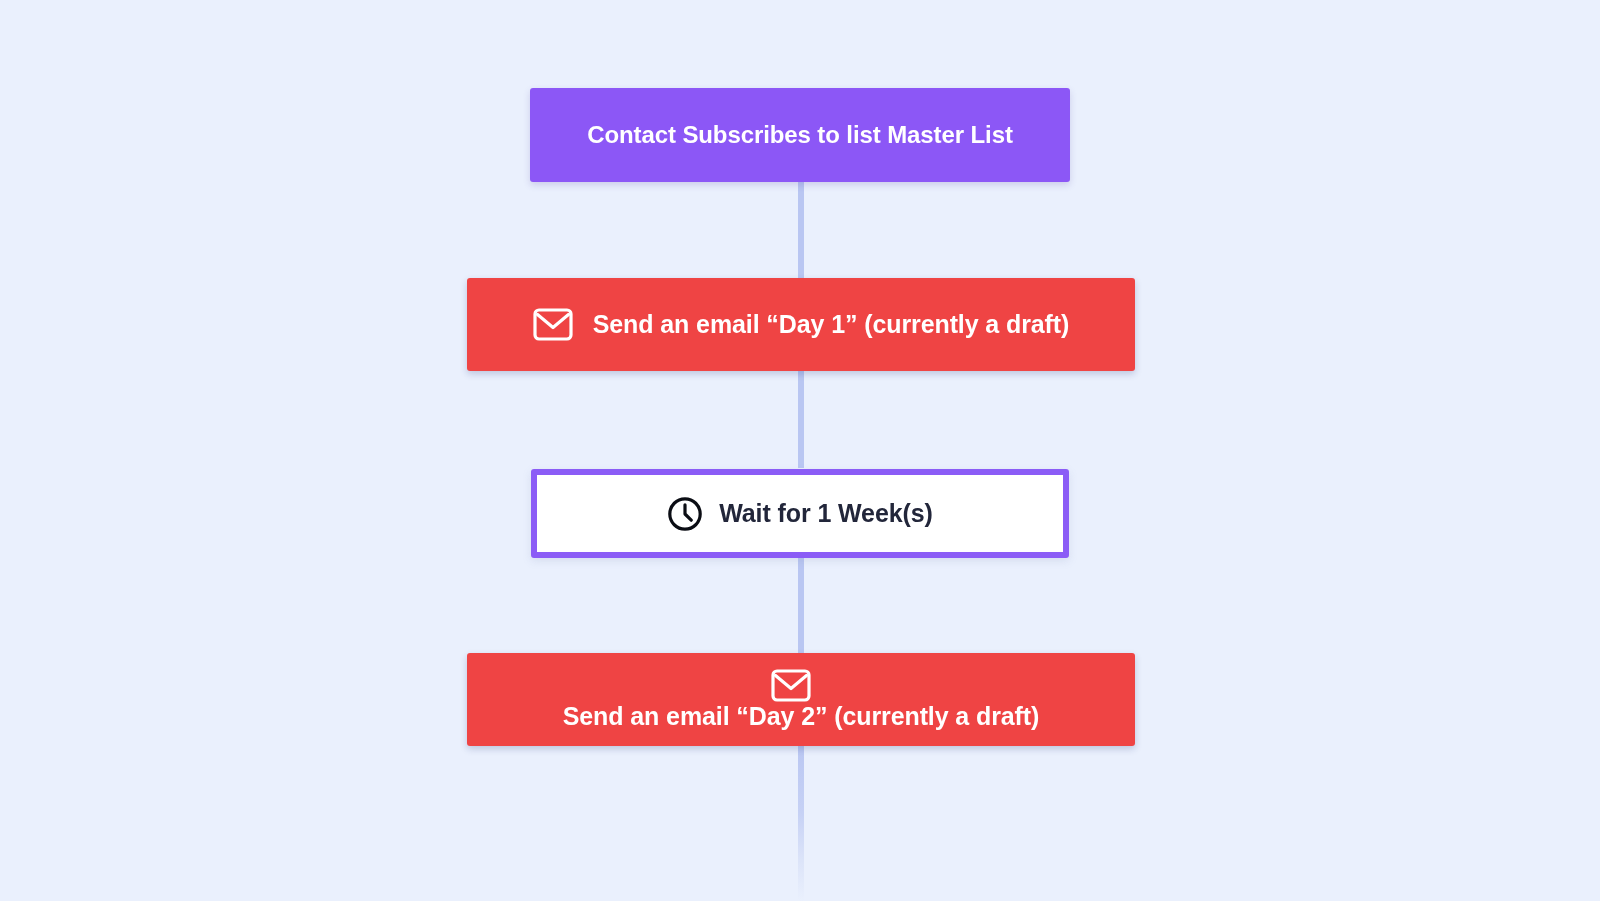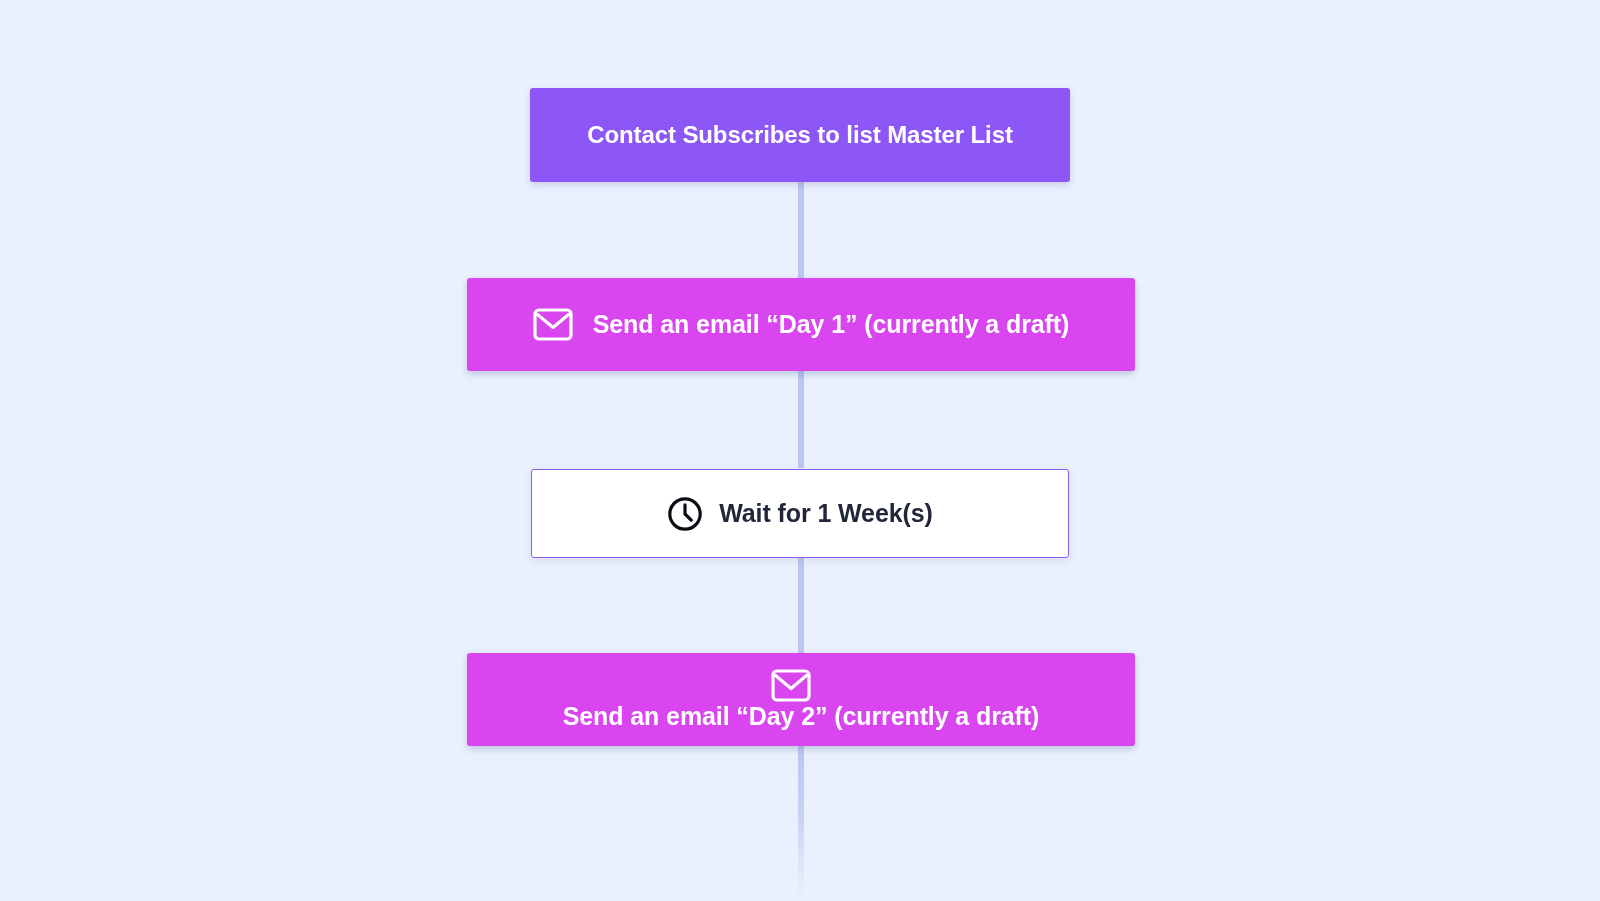--- a/index.html
+++ b/index.html
@@ -65,38 +65,38 @@
   .node-trigger .node-label {
     color: #ffffff;
     font-size: 24px;
   }
 
   
   .node-email {
     left: 467px;
     width: 668px;
     height: 93px;
-    background: #d946ef;
+    background: #ef4444;
     box-shadow: 0 3px 7px rgba(30, 52, 120, 0.22);
   }
   .node-email.email-1 { top: 278px; }
   .node-email.email-2 { top: 653px; flex-direction: column; }
   .node-email .node-label {
     color: #ffffff;
     font-size: 25px;
   }
 
   
   .node-wait {
     left: 531px;
     top: 469px;
     width: 538px;
     height: 89px;
     background: #ffffff;
-    border: 1px solid #8b5cf6;
+    border: 6px solid #8b5cf6;
     box-shadow: 0 3px 8px rgba(120, 136, 180, 0.18);
   }
   .node-wait .node-label {
     color: #22263a;
     font-size: 25px;
   }
 
   .node-icon {
     display: inline-flex;
     align-items: center;

